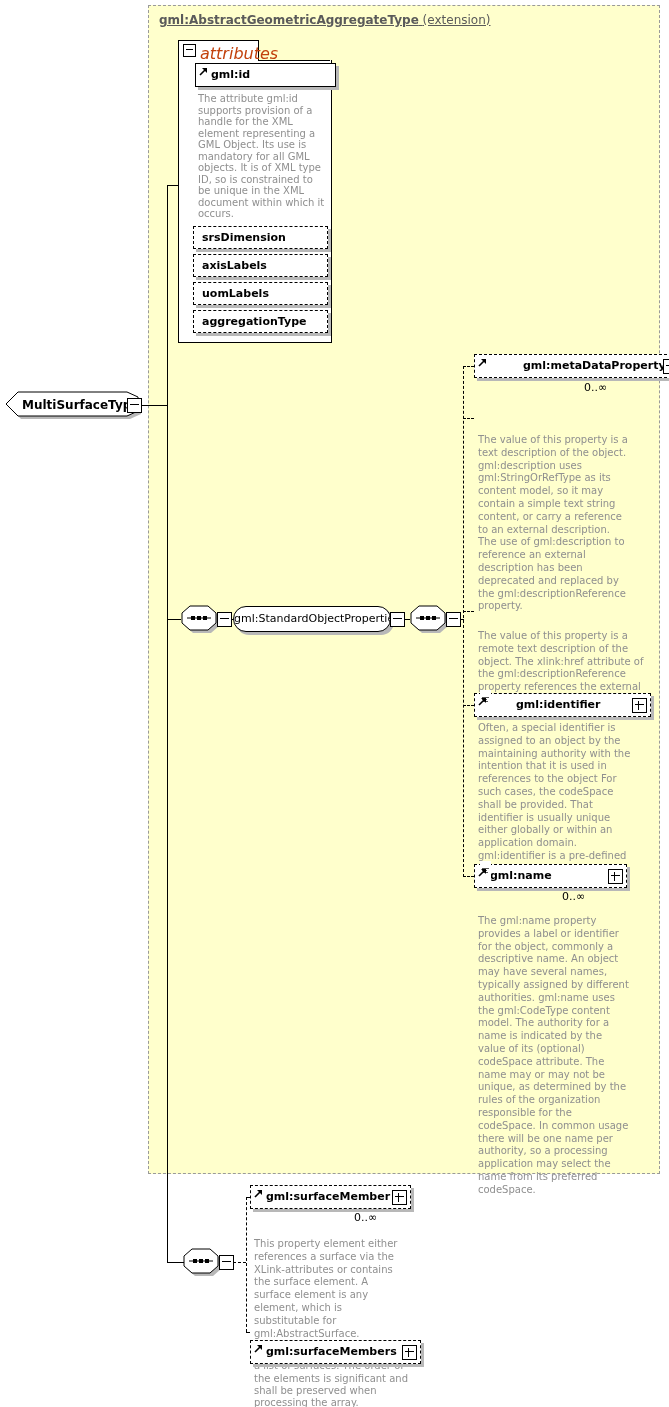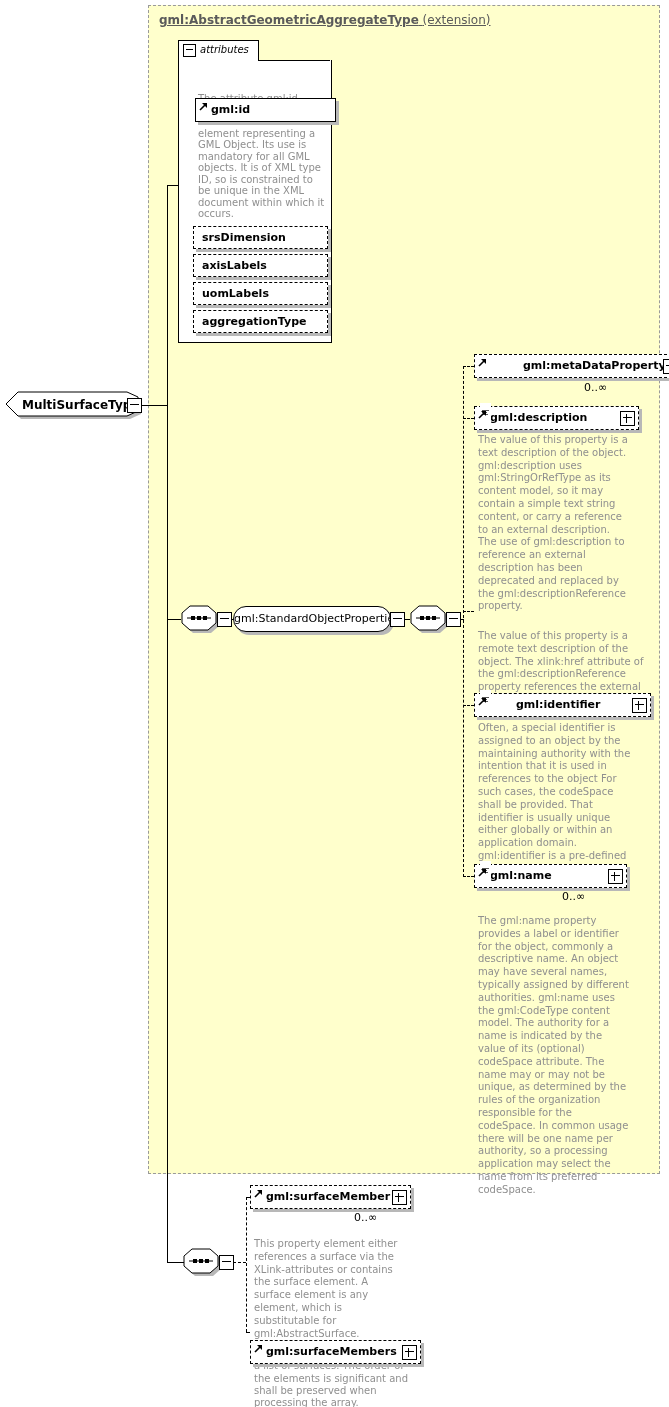--- a/index.html
+++ b/index.html
@@ -11,34 +11,34 @@
   .ext-title{position:absolute;left:10px;top:7px;font-size:12px;color:#5a5a5a;white-space:nowrap;text-decoration:underline;}
   .ext-title b{font-weight:bold;}
   
   .lh{position:absolute;height:1px;background:#000;}
   .lv{position:absolute;width:1px;background:#000;}
   .dh{position:absolute;height:0;border-top:1px dashed #000;}
   .dv{position:absolute;width:0;border-left:1px dashed #000;}
   
   .attr-tab{position:absolute;left:178px;top:40px;width:79px;height:20px;background:#fff;
             border:1px solid #000;border-bottom:none;z-index:3;}
-  .attr-tab .lbl{position:absolute;left:21px;top:3px;font-size:10px;font-style:italic;color:#000000;}
+  .attr-tab .lbl{position:absolute;left:21px;top:3px;font-size:16px;font-style:italic;color:#c2410c;}
   .attr-body{position:absolute;left:178px;top:60px;width:152px;height:282px;background:#fff;
              border:1px solid #000;border-top:none;z-index:2;}
   .attr-body-topline{position:absolute;left:257px;top:60px;width:73px;height:1px;background:#000;z-index:2;}
   
   .tgl{position:absolute;width:13px;height:13px;background:#fff;border:1px solid #000;z-index:6;}
   .tgl::before{content:"";position:absolute;left:2px;right:2px;top:5px;height:1px;background:#000;}
   .tgl.small{width:11px;height:11px;}
   .tgl.small::before{top:4px;}
   
   .ebox{position:absolute;height:22px;background:#fff;border:1px dashed #000;
         box-shadow:3px 3px 0 #b8b8b8;z-index:5;font-size:11px;font-weight:bold;color:#000;
         line-height:22px;padding-left:15px;white-space:nowrap;}
-  .ebox.solid{border-style:solid;margin-top:35px;}
+  .ebox.solid{border-style:solid;}
   .ebox .ptgl{position:absolute;right:3px;top:4px;width:13px;height:13px;background:#fff;border:1px solid #000;}
   .ebox .ptgl::before{content:"";position:absolute;left:2px;right:2px;top:5px;height:1px;background:#000;}
   .ebox .ptgl::after{content:"";position:absolute;top:2px;bottom:2px;left:5px;width:1px;background:#000;}
   .aicon{position:absolute;left:2px;bottom:2px;}
   .dicon{position:absolute;left:5px;top:-4px;background:#fff;padding:0 1px;}
   
   .abox{position:absolute;left:193px;width:125px;height:21px;background:#fff;border:1px dashed #000;
         box-shadow:3px 3px 0 #b8b8b8;font-size:11px;font-weight:bold;color:#000;
         line-height:21px;padding-left:8px;z-index:5;}
   
@@ -139,33 +139,20 @@
   <div class="ebox" style="left:474px;top:354px;width:158px;padding-left:48px;">
     <span class="aicon"><svg width="10" height="10">
           <polygon points="4,2 9,2 9,7" fill="#000"></polygon>
           <line x1="2" y1="9" x2="7" y2="4" stroke="#000" stroke-width="1.6"></line>
         </svg></span>
     <span>gml:metaDataProperty</span>
     <span class="ptgl"></span>
   </div>
   <div class="occ" style="left:584px;top:381px;">0..∞</div>
 
-  <div class="ebox" style="left:474px;top:406px;width:148px;">
-    <span class="dicon"><svg width="9" height="8">
-          <line x1="1" y1="1.5" x2="8" y2="1.5" stroke="#555"></line>
-          <line x1="1" y1="3.5" x2="6" y2="3.5" stroke="#555"></line>
-          <line x1="1" y1="5.5" x2="7" y2="5.5" stroke="#555"></line>
-        </svg></span>
-    <span class="aicon"><svg width="10" height="10">
-          <polygon points="4,2 9,2 9,7" fill="#000"></polygon>
-          <line x1="2" y1="9" x2="7" y2="4" stroke="#000" stroke-width="1.6"></line>
-        </svg></span>
-    <span>gml:description</span>
-    <span class="ptgl"></span>
-  </div>
   <div class="ann" style="left:478px;top:434px;width:153px;">The value of this property is a text description of the object. gml:description uses gml:StringOrRefType as its content model, so it may contain a simple text string content, or carry a reference to an external description. The use of gml:description to reference an external description has been deprecated and replaced by the gml:descriptionReference property.</div>
 
   <div class="ann" style="left:478px;top:630px;width:180px;">The value of this property is a remote text description of the object. The xlink:href attribute of the gml:descriptionReference property references the external description.</div>
 
   <div class="ebox" style="left:474px;top:693px;width:134px;padding-left:41px;">
     <span class="dicon"><svg width="9" height="8">
           <line x1="1" y1="1.5" x2="8" y2="1.5" stroke="#555"></line>
           <line x1="1" y1="3.5" x2="6" y2="3.5" stroke="#555"></line>
           <line x1="1" y1="5.5" x2="7" y2="5.5" stroke="#555"></line>
         </svg></span>

